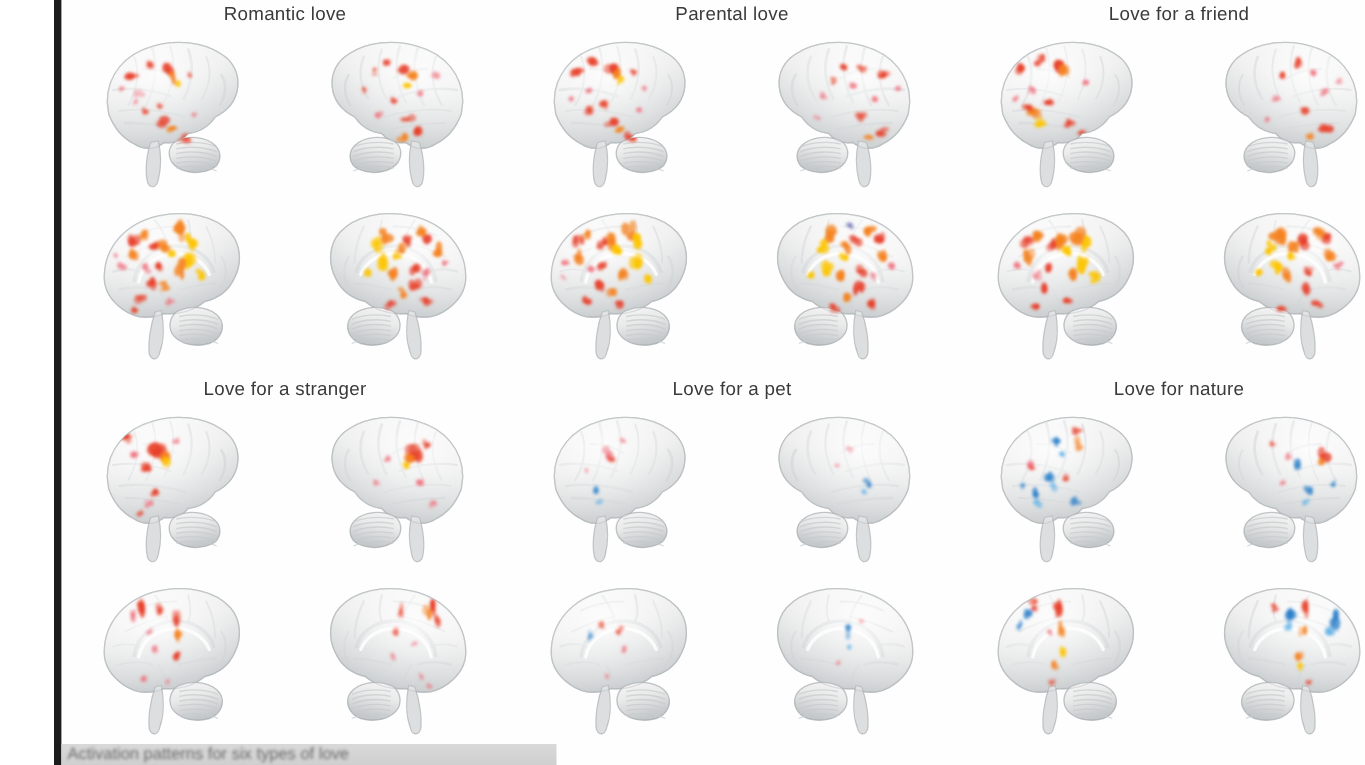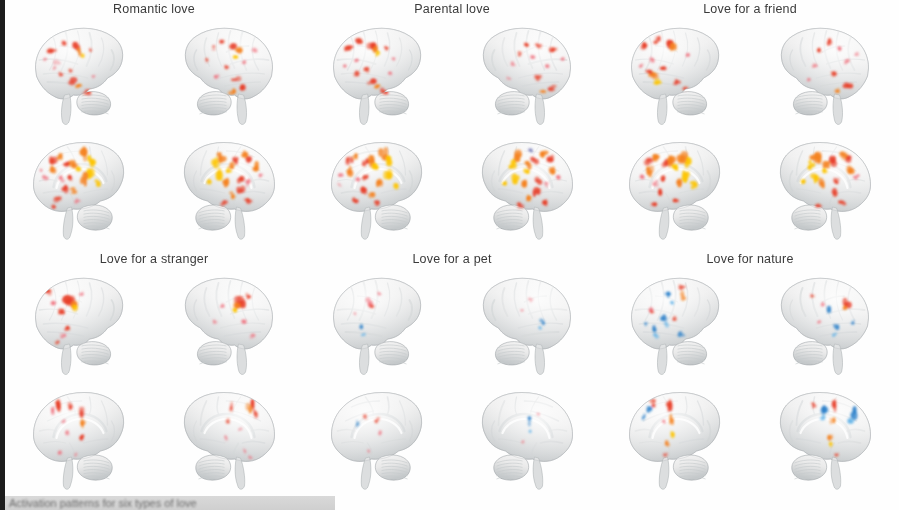--- a/index.html
+++ b/index.html
@@ -1,17 +1,17 @@
 <!DOCTYPE html>
 <html><head>
 <meta charset="utf-8">
 <style>
   html,body{margin:0;padding:0;background:#ffffff;}
   body{width:910px;height:510px;overflow:hidden;font-family:"Liberation Sans",sans-serif;}
-  .figure{position:relative;width:734px;height:510px;background:#d946ef;}
+  .figure{position:relative;width:734px;height:510px;background:#d946ef;margin-left:36px;}
   .edge-bar{position:absolute;top:0;height:510px;background:#1c1c1c;}
   .edge-left{left:0;width:5px;}
   .edge-right{right:0;width:11px;}
   .inner{position:absolute;left:5px;top:0;width:894px;height:510px;background:#fefefe;}
 
   .panel{position:absolute;}
   .panel-title{
     position:absolute;top:0;left:0;width:100%;text-align:center;
     font-size:12.5px;color:#3a3a3a;letter-spacing:.2px;
     white-space:nowrap;line-height:14px;

